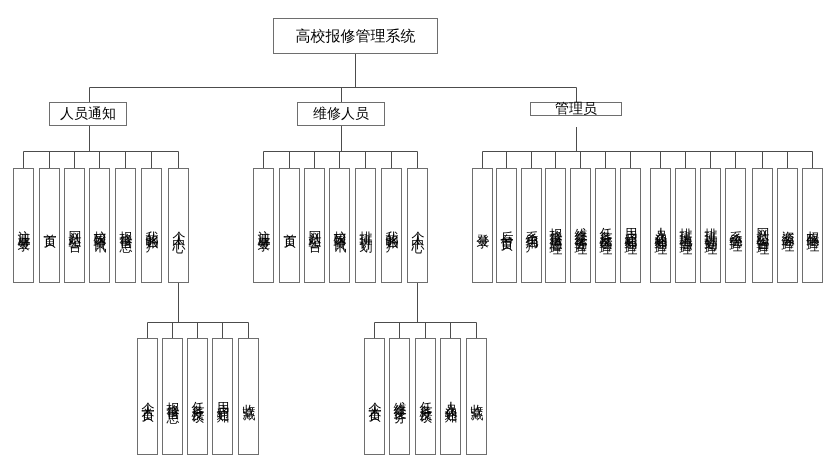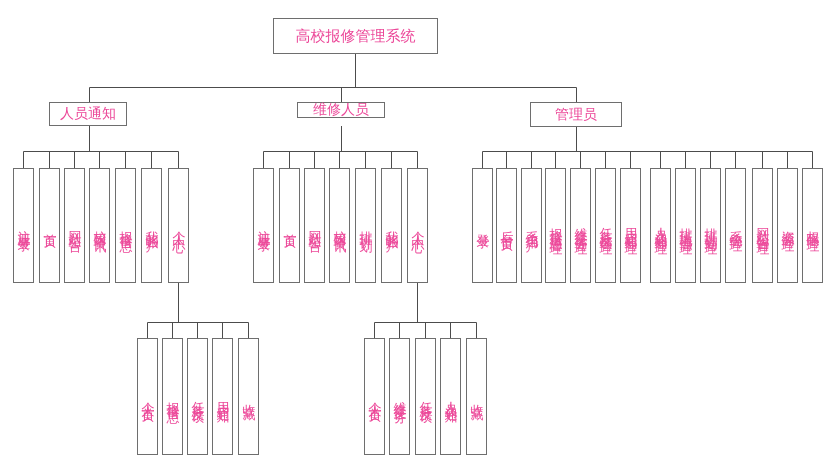--- a/index.html
+++ b/index.html
@@ -14,21 +14,21 @@
   }
   svg.connectors { position: absolute; left: 0; top: 0; }
   .box {
     position: absolute;
     background: #ffffff;
     border: 1px solid #6e6e6e;
     box-sizing: border-box;
     display: flex;
     align-items: center;
     justify-content: center;
-    color: #ec4899;
+    color: #000000;
     white-space: nowrap;
   }
   .hbox { font-size: 14px; }
   .root { font-size: 15px; }
   .vbox {
     writing-mode: vertical-lr;
     text-orientation: upright;
     font-size: 13px;
     letter-spacing: 3px;
     white-space: normal;
@@ -56,22 +56,22 @@
 
       <path d="M178.5 283 V322.5 M147.5 322.5 H248.5 M147.5 322.5 V338 M172.5 322.5 V338 M197.5 322.5 V338 M222.5 322.5 V338 M248.5 322.5 V338"></path>
 
       <path d="M417.5 283 V322.5 M374.5 322.5 H476.5 M374.5 322.5 V338 M399.5 322.5 V338 M425.5 322.5 V338 M450.5 322.5 V338 M476.5 322.5 V338"></path>
     </g>
   </svg>
 
   <div class="box hbox root" style="left:273px; top:18px; width:165px; height:36px;">高校报修管理系统</div>
 
   <div class="box hbox" style="left:49px; top:102px; width:78px; height:24px;">人员通知</div>
-  <div class="box hbox" style="left:297px; top:102px; width:88px; height:16px;">维修人员</div>
-  <div class="box hbox" style="left:530px; top:102px; width:92px; height:25px;font-family:Liberation Mono, monospace;">管理员</div>
+  <div class="box hbox" style="left:297px; top:102px; width:88px; height:24px;">维修人员</div>
+  <div class="box hbox" style="left:530px; top:102px; width:92px; height:14px;font-family:Liberation Mono, monospace;">管理员</div>
 
   <div class="box vbox" style="left:13px;">注册登录</div>
   <div class="box vbox" style="left:39px;">首页</div>
   <div class="box vbox" style="left:64px;">网站公告</div>
   <div class="box vbox" style="left:89px;">校园资讯</div>
   <div class="box vbox" style="left:115px;">报修信息</div>
   <div class="box vbox" style="left:141px;">我的账户</div>
   <div class="box vbox" style="left:168px;">个人中心</div>
 
   <div class="box vbox" style="left:253px;">注册登录</div>

